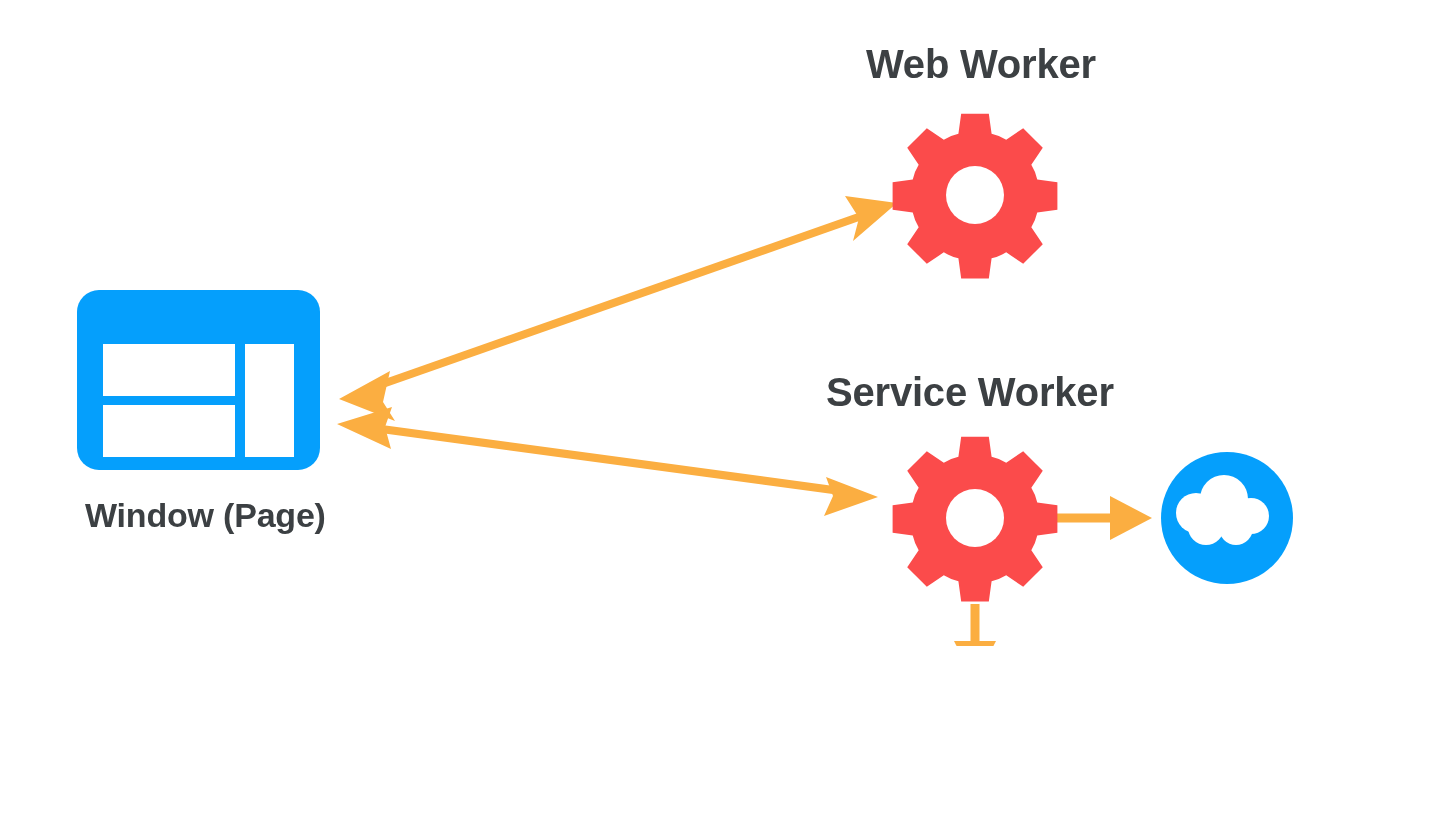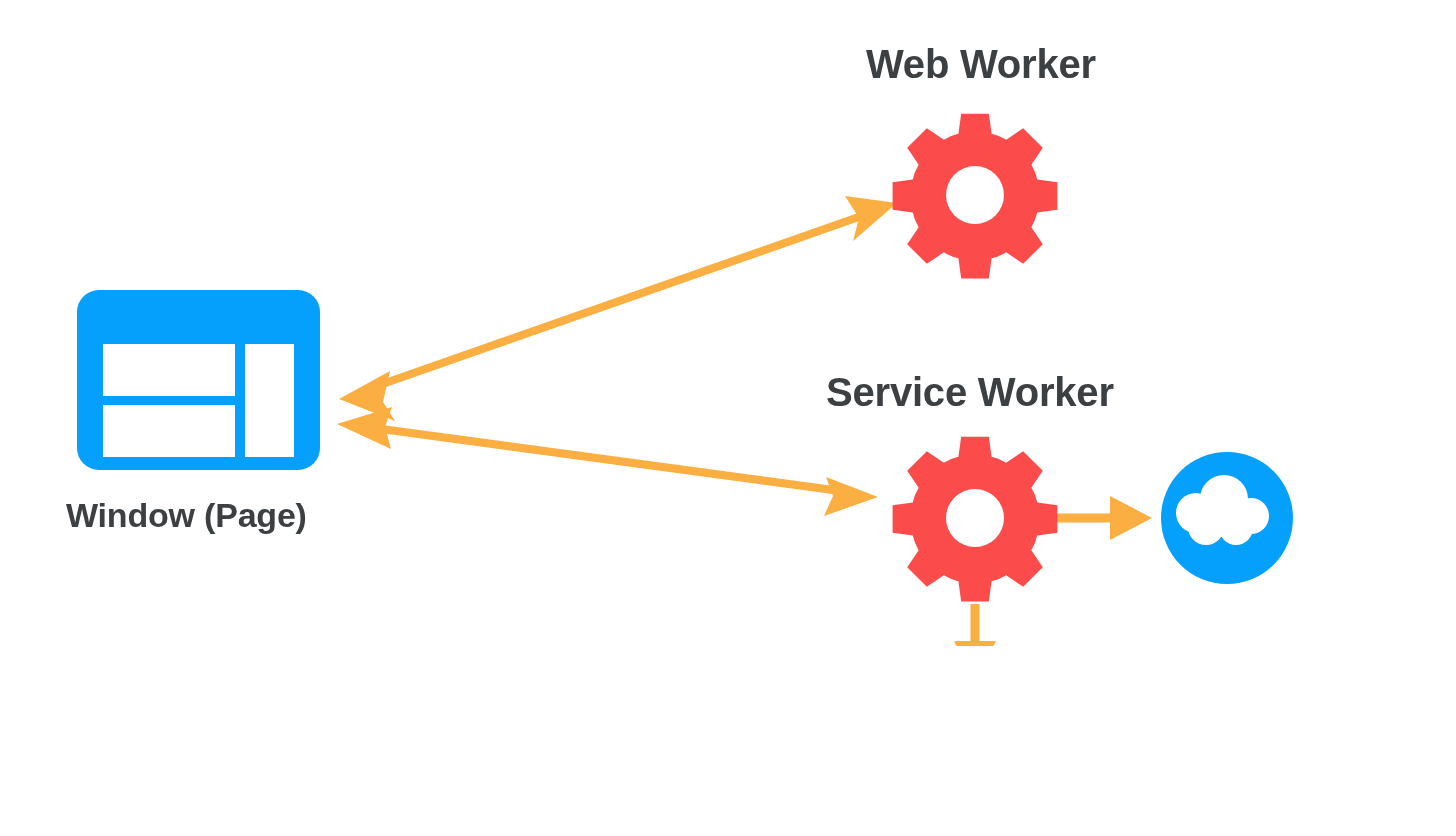--- a/index.html
+++ b/index.html
@@ -46,21 +46,21 @@
   #label-service-worker {
     left: 0;
     top: 370px;
     width: 1964px;
     font-size: 40px;
     text-align: left;
     padding-left: 826px;
     box-sizing: border-box;
   }
   #label-window-page {
-    left: 66px;
+    left: 85px;
     top: 496px;
     font-size: 34px;
   }
 </style>
 </head>
 <body>
 
 <div id="stage">
 
   <svg id="diagram-svg" viewBox="0 0 1456 836" aria-label="Web Worker and Service Worker architecture diagram">

